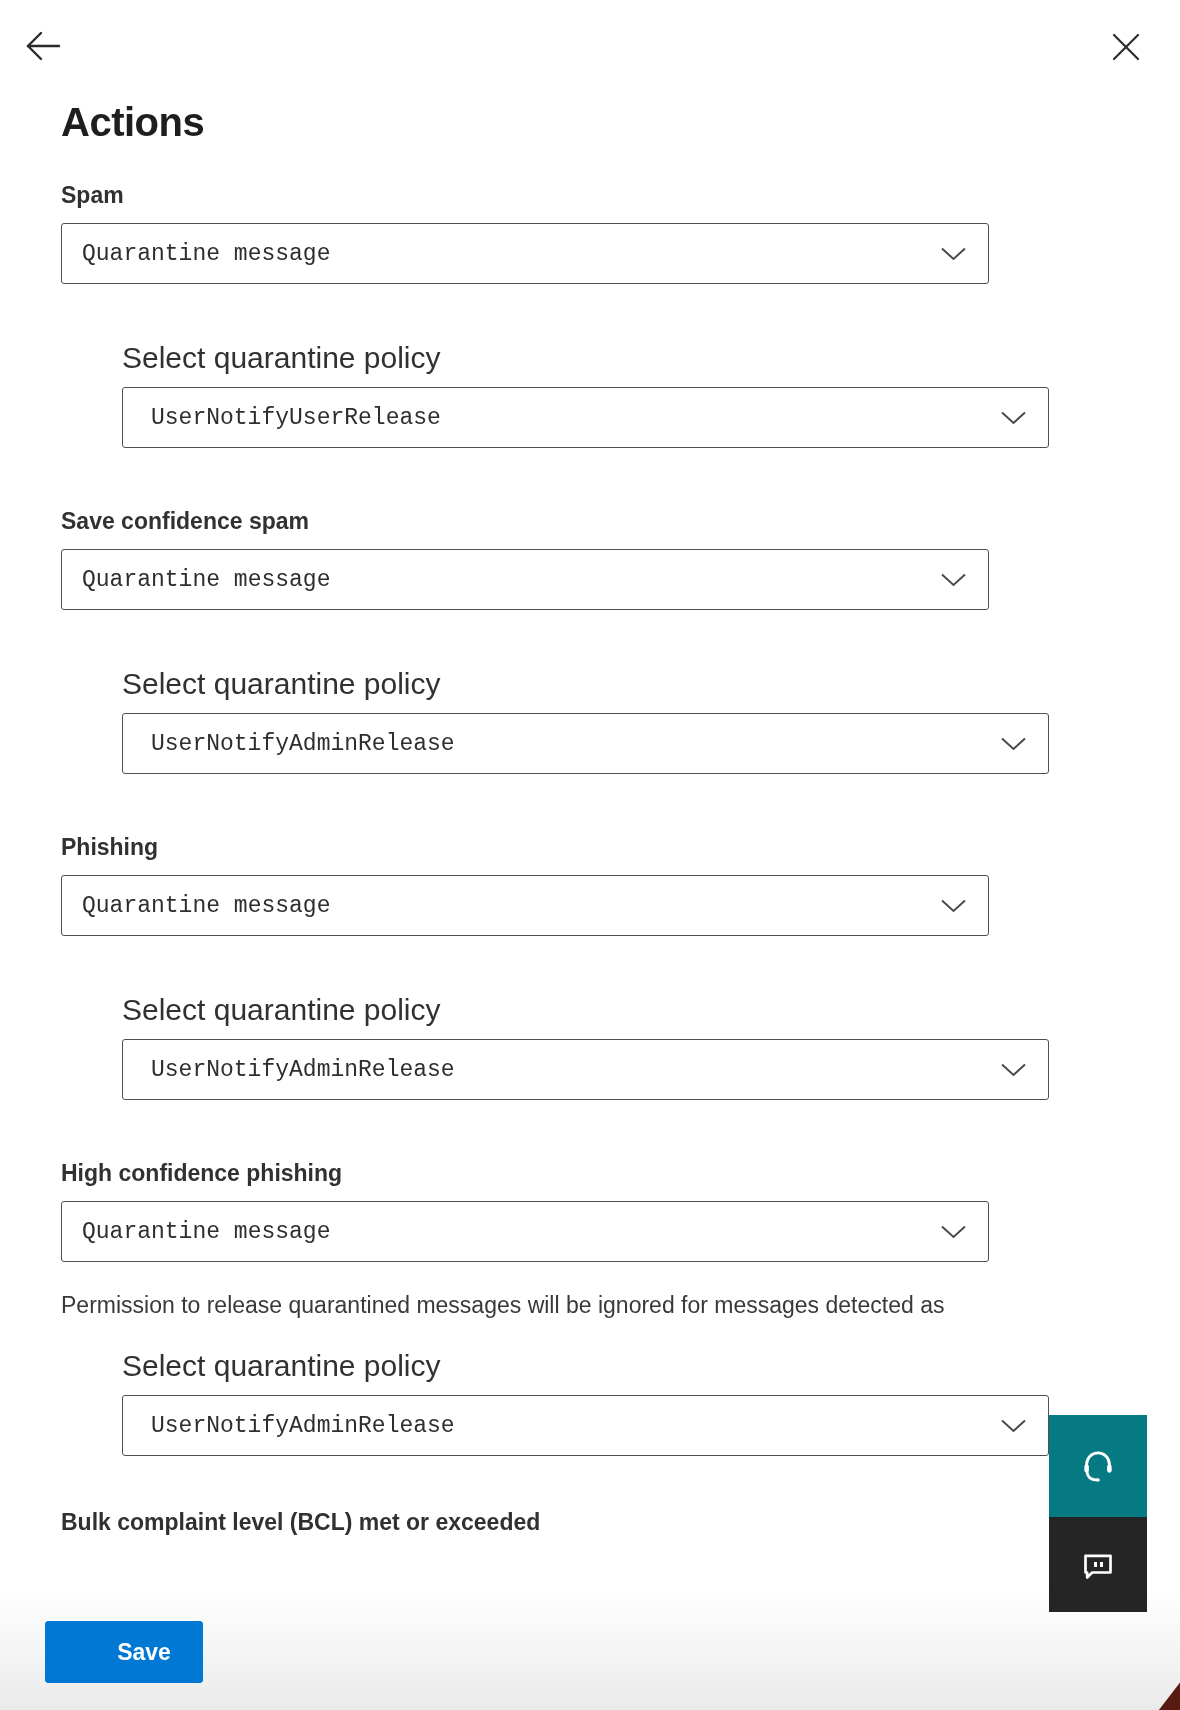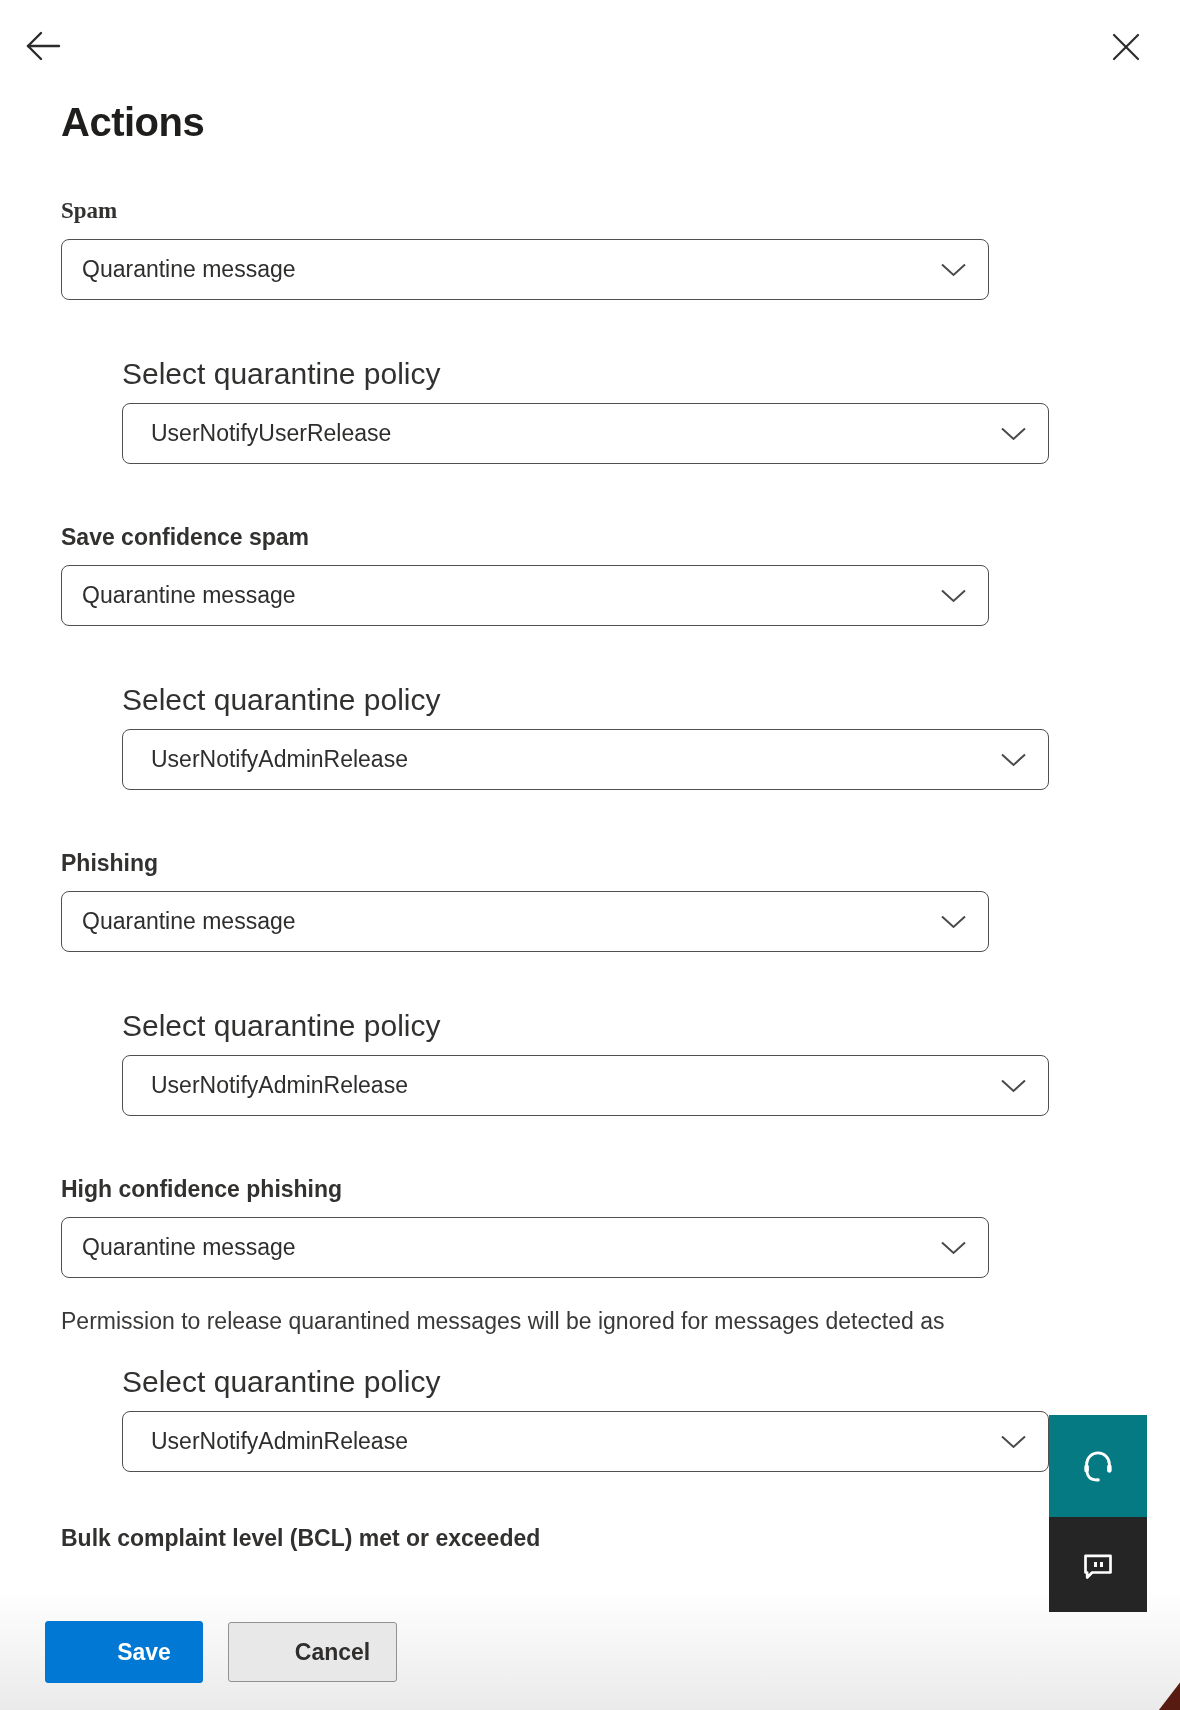--- a/index.html
+++ b/index.html
@@ -21,33 +21,34 @@
   }
   
   .back-btn{position:absolute;left:24px;top:26px;width:42px;height:42px;cursor:pointer;background:none;border:none;}
   .close-btn{position:absolute;left:1112px;top:28px;width:38px;height:38px;cursor:pointer;background:none;border:none;}
 
   
   .content{padding:98px 0 0 61px;width:1008px;}
   h1.page-title{font-size:40px;line-height:48px;font-weight:700;color:var(--title);letter-spacing:-0.5px;}
   .main-label{font-size:23px;line-height:30px;font-weight:600;width:990px;}
   .sub-label{font-size:30px;line-height:30px;font-weight:400;margin-left:61px;width:930px;}
-  .mt34{margin-top:50px;font-family:Liberation Serif, serif;} .mt13{margin-top:13px;} .mt59{margin-top:59px;}
+  .mt34{margin-top:34px;} .mt13{margin-top:13px;} .mt59{margin-top:59px;}
   .mt14{margin-top:14px;} .mt58{margin-top:58px;} .mt45{margin-top:45px;}
   .mt27{margin-top:27px;} .mt51{margin-top:51px;}
 
   .dd{
     position:relative;
     width:928px;height:61px;
     border:1px solid var(--border);
-    border-radius:8px;
+    border-radius:3px;
     background:#fff;
     display:flex;align-items:center;
     padding:0 56px 0 20px;
     cursor:pointer;
+    font-family:Liberation Mono, monospace;
   }
   .dd.sub{margin-left:61px;width:927px;padding-left:28px;}
   .dd .dd-value{font-size:23px;color:#2f2e2d;white-space:nowrap;}
   .dd .chev{position:absolute;right:22px;top:50%;transform:translateY(-50%);}
 
   .note{font-size:23px;line-height:37px;color:#3a3938;width:1000px;margin-top:25px;}
   .note span{display:block;}
 
   .truncated-label{font-size:23px;line-height:30px;font-weight:600;}
 
@@ -183,21 +184,20 @@
           <polyline points="1,1 12.5,11.5 24,1" fill="none" stroke="#4a4a48" stroke-width="2"></polyline>
         </svg>
     </span>
   </div>
 
   <div class="truncated-label mt51">Bulk complaint level (BCL) met or exceeded</div>
 </div>
 
 <div class="footer">
   <button class="btn btn-save">Save</button>
-  <button class="btn btn-cancel">Cancel</button>
 </div>
 
 <button class="side-btn help-btn" aria-label="Help">
   <span>
     <svg width="42" height="42" viewBox="0 0 24 24">
       <g fill="none" stroke="#ffffff" stroke-width="1.6" stroke-linecap="round">
         <path d="M5.5 13 v-2 a6.5 6.5 0 0 1 13 0 v2"></path>
         <rect x="4.2" y="11.2" width="2.6" height="4.6" rx="1.2" fill="#ffffff" stroke="none"></rect>
         <rect x="17.2" y="11.2" width="2.6" height="4.6" rx="1.2" fill="#ffffff" stroke="none"></rect>
         <path d="M5.8 15.8 q0.6 3.6 4.6 4.1"></path>

